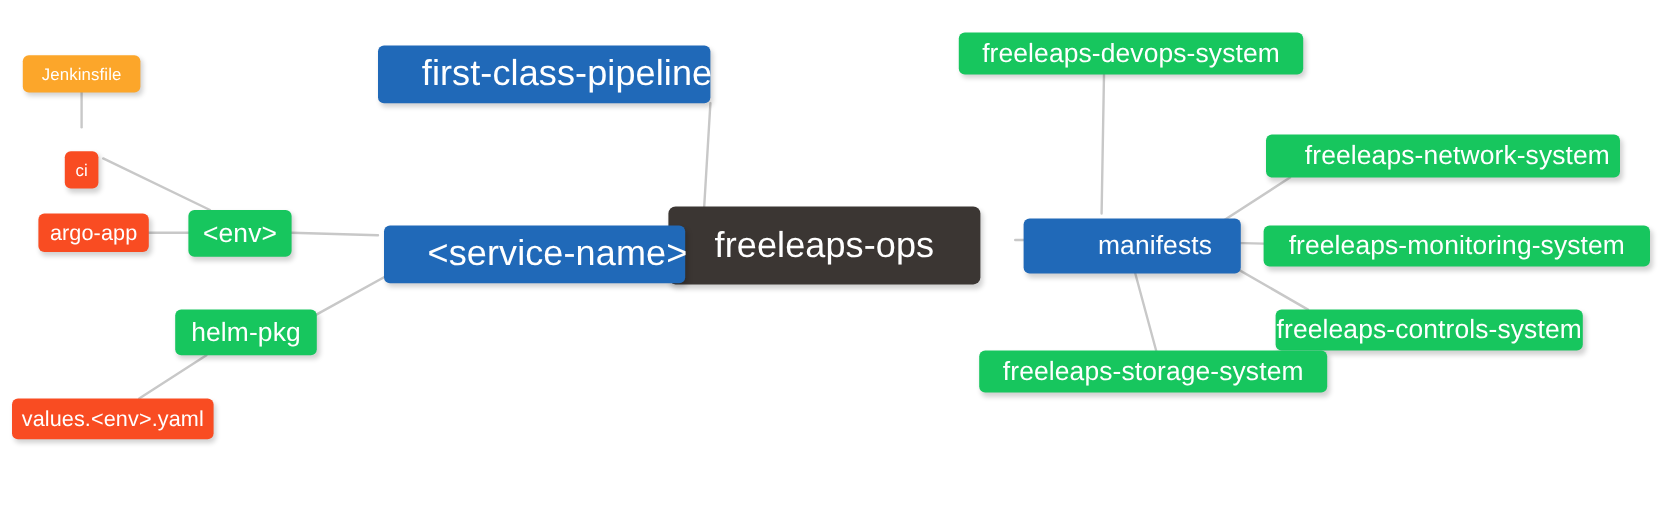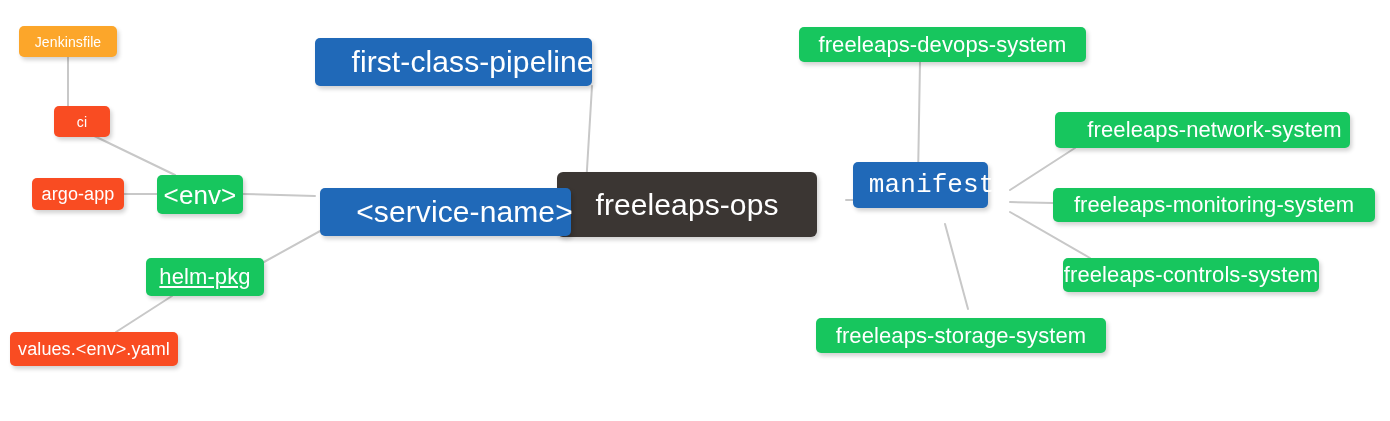--- a/index.html
+++ b/index.html
@@ -54,24 +54,24 @@
   .n-green {
     background: #17c65e;
   }
   .n-orange {
     background: #fca62a;
   }
   .n-red {
     background: #f94c22;
   }
   .sz-xl { font-size: 30px; }
-  .sz-lg { font-size: 26px; }
+  .sz-lg { font-size: 22px; }
   .sz-md { font-size: 22px; }
   .sz-sm { font-size: 18px; }
-  .sz-xs { font-size: 14px; }
+  .sz-xs { font-size: 14px; margin-top: 20px; }
 </style>
 </head>
 <body>
 
 <div id="canvas">
   <svg id="edges" viewBox="0 0 1390 421" width="1390" height="421" xmlns="http://www.w3.org/2000/svg">
       <line x1="586" y1="186" x2="592" y2="86" stroke="#c8c8c8" stroke-width="2" stroke-linecap="round"></line>
       <line x1="586" y1="198" x2="566" y2="196" stroke="#c8c8c8" stroke-width="2" stroke-linecap="round"></line>
       <line x1="846" y1="200" x2="853" y2="200" stroke="#c8c8c8" stroke-width="2" stroke-linecap="round"></line>
       <line x1="315" y1="196" x2="243" y2="194" stroke="#c8c8c8" stroke-width="2" stroke-linecap="round"></line>
@@ -89,50 +89,50 @@
   <div id="nodes">
       <div class="node n-root sz-xl" style="left: 557px; top: 172px; width: 260px; height: 65px;">
         <span>freeleaps-ops</span>
       </div>
       <div class="node n-blue sz-xl" style="left: 315px; top: 38px; width: 277px; height: 48px;">
         <span>first-class-pipeline</span>
       </div>
       <div class="node n-blue sz-xl" style="left: 320px; top: 172px; width: 251px; height: 48px; margin-top: 16px;">
         <span>&lt;service-name&gt;</span>
       </div>
-      <div class="node n-blue sz-lg" style="left: 853px; top: 162px; width: 135px; height: 46px; font-family: Liberation Mono, monospace;">
+      <div class="node n-blue sz-lg" style="left: 853px; top: 182px; width: 181px; height: 46px;">
         <span>manifests</span>
       </div>
       <div class="node n-green sz-lg" style="left: 157px; top: 175px; width: 86px; height: 39px;">
         <span>&lt;env&gt;</span>
       </div>
-      <div class="node n-green sz-md" style="left: 146px; top: 258px; width: 118px; height: 38px; text-decoration: underline;">
+      <div class="node n-green sz-md" style="left: 146px; top: 258px; width: 118px; height: 38px;">
         <span>helm-pkg</span>
       </div>
       <div class="node n-orange sz-xs" style="left: 19px; top: 26px; width: 98px; height: 31px;">
         <span>Jenkinsfile</span>
       </div>
-      <div class="node n-red sz-xs" style="left: 54px; top: 106px; width: 56px; height: 31px;">
+      <div class="node n-red sz-xs" style="left: 54px; top: 106px; width: 28px; height: 31px;">
         <span>ci</span>
       </div>
       <div class="node n-red sz-sm" style="left: 32px; top: 178px; width: 92px; height: 32px; justify-content: center;">
         <span>argo-app</span>
       </div>
       <div class="node n-red sz-sm" style="left: 10px; top: 332px; width: 168px; height: 34px;">
         <span>values.&lt;env&gt;.yaml</span>
       </div>
       <div class="node n-green sz-md" style="left: 799px; top: 27px; width: 287px; height: 35px;">
         <span>freeleaps-devops-system</span>
       </div>
       <div class="node n-green sz-md" style="left: 1055px; top: 112px; width: 295px; height: 36px; padding-left: 24px;">
         <span>freeleaps-network-system</span>
       </div>
       <div class="node n-green sz-md" style="left: 1053px; top: 188px; width: 322px; height: 34px;">
         <span>freeleaps-monitoring-system</span>
       </div>
       <div class="node n-green sz-md" style="left: 1063px; top: 258px; width: 256px; height: 34px;">
         <span>freeleaps-controls-system</span>
       </div>
-      <div class="node n-green sz-md" style="left: 816px; top: 318px; width: 290px; height: 35px;">
+      <div class="node n-green sz-md" style="left: 816px; top: 292px; width: 290px; height: 35px;">
         <span>freeleaps-storage-system</span>
       </div>
     </div>
 </div>
 
 </body></html>

